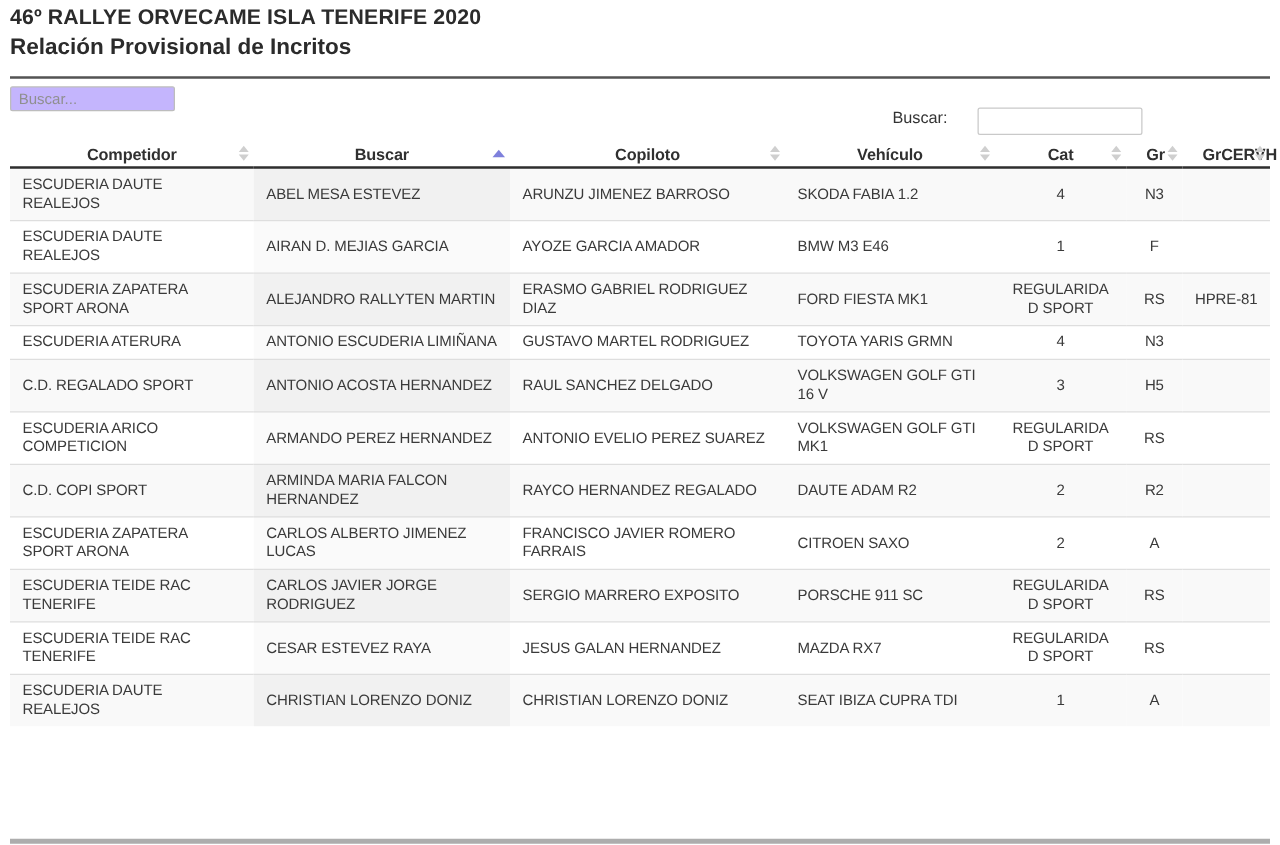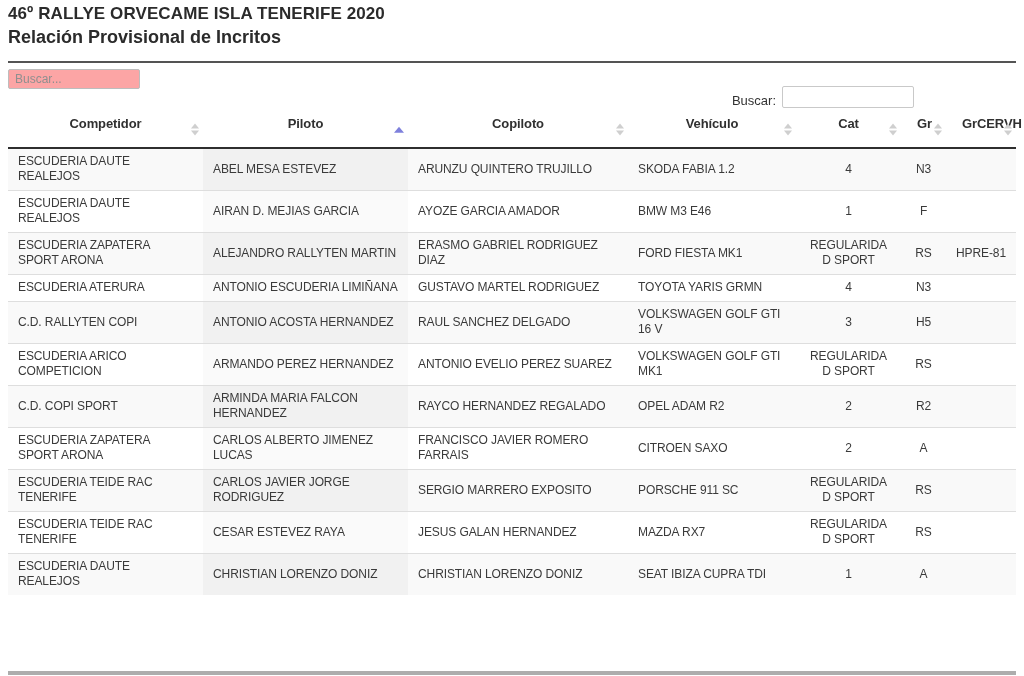--- a/index.html
+++ b/index.html
@@ -22,46 +22,46 @@
     position:absolute;left:8px;top:61px;width:1008px;height:2px;background:#545454;
   }
   .bottom-rule{
     position:absolute;left:8px;top:671px;width:1008px;height:4px;background:#adadad;z-index:5;
   }
 
   .global-search{
     position:absolute;left:8px;top:69px;width:118px;height:16px;
     border:1px solid #bdbdbd;border-radius:2px;
     font-family:"Liberation Sans",sans-serif;font-size:12px;color:#444;
-    padding:1px 6px;outline:none;background:#fca5a5;
+    padding:1px 6px;outline:none;background:#c4b5fd;
   }
   .global-search::placeholder{color:#8f8f8f;}
 
   .filter-row{
     position:absolute;top:86px;right:6px;
-    display:flex;align-items:flex-end;gap:6px;
+    display:flex;align-items:flex-start;gap:24px;
     font-size:13px;color:#333;
   }
   .filter-input{
     width:120px;height:18px;border:1px solid #c9c9c9;border-radius:2px;
     font-family:"Liberation Sans",sans-serif;font-size:12px;padding:1px 5px;outline:none;
   }
 
   table.entries{
     position:absolute;left:8px;top:112px;width:1008px;
     border-collapse:collapse;table-layout:fixed;
     font-size:12px;letter-spacing:-0.1px;
   }
   col.c0{width:195px;} col.c1{width:205px;} col.c2{width:220px;}
   col.c3{width:168px;} col.c4{width:105px;} col.c5{width:45px;} col.c6{width:70px;}
 
   thead th{
     position:relative;
     font-size:13px;font-weight:bold;color:#303030;text-align:center;
-    padding:4px 16px 16px 16px;line-height:15px;
+    padding:4px 16px 2px 16px;line-height:15px;
     border-bottom:2px solid #2e2e2e;
     cursor:pointer;user-select:none;background:#fff;
   }
   .sort-icons{
     position:absolute;right:4px;top:50%;transform:translateY(-54%);
     display:flex;flex-direction:column;align-items:center;gap:2px;
   }
   .tri-up{width:0;height:0;border-left:4px solid transparent;border-right:4px solid transparent;border-bottom:5px solid #cfcfcf;}
   .tri-down{width:0;height:0;border-left:4px solid transparent;border-right:4px solid transparent;border-top:5px solid #cfcfcf;}
   .tri-active{border-left-width:5px;border-right-width:5px;border-bottom-width:6px;border-bottom-color:#7e80dc;}
@@ -106,21 +106,21 @@
     <thead>
       <tr>
         <th>
           <span>Competidor</span>
           <span class="sort-icons">
               <span class="tri-up"></span>
               <span class="tri-down"></span>
             </span>
         </th>
         <th>
-          <span>Piloto</span>
+          <span>Buscar</span>
           <span class="sort-icons">
               <span class="tri-up tri-active" style="border-bottom-color: rgb(126, 128, 220);"></span>
             </span>
         </th>
         <th>
           <span>Copiloto</span>
           <span class="sort-icons">
               <span class="tri-up"></span>
               <span class="tri-down"></span>
             </span>
@@ -152,21 +152,21 @@
               <span class="tri-up"></span>
               <span class="tri-down"></span>
             </span>
         </th>
       </tr>
     </thead>
     <tbody>
         <tr>
           <td>ESCUDERIA DAUTE REALEJOS</td>
           <td class="sorted-col">ABEL MESA ESTEVEZ</td>
-          <td>ARUNZU QUINTERO TRUJILLO</td>
+          <td>ARUNZU JIMENEZ BARROSO</td>
           <td>SKODA FABIA 1.2</td>
           <td class="center">4</td>
           <td class="center">N3</td>
           <td class="center"></td>
         </tr>
         <tr>
           <td>ESCUDERIA DAUTE REALEJOS</td>
           <td class="sorted-col">AIRAN D. MEJIAS GARCIA</td>
           <td>AYOZE GARCIA AMADOR</td>
           <td>BMW M3 E46</td>
@@ -186,42 +186,42 @@
         <tr>
           <td>ESCUDERIA ATERURA</td>
           <td class="sorted-col">ANTONIO ESCUDERIA LIMIÑANA</td>
           <td>GUSTAVO MARTEL RODRIGUEZ</td>
           <td>TOYOTA YARIS GRMN</td>
           <td class="center">4</td>
           <td class="center">N3</td>
           <td class="center"></td>
         </tr>
         <tr>
-          <td>C.D. RALLYTEN COPI</td>
+          <td>C.D. REGALADO SPORT</td>
           <td class="sorted-col">ANTONIO ACOSTA HERNANDEZ</td>
           <td>RAUL SANCHEZ DELGADO</td>
           <td>VOLKSWAGEN GOLF GTI 16 V</td>
           <td class="center">3</td>
           <td class="center">H5</td>
           <td class="center"></td>
         </tr>
         <tr>
           <td>ESCUDERIA ARICO COMPETICION</td>
           <td class="sorted-col">ARMANDO PEREZ HERNANDEZ</td>
           <td>ANTONIO EVELIO PEREZ SUAREZ</td>
           <td>VOLKSWAGEN GOLF GTI MK1</td>
           <td class="center">REGULARIDAD SPORT</td>
           <td class="center">RS</td>
           <td class="center"></td>
         </tr>
         <tr>
           <td>C.D. COPI SPORT</td>
           <td class="sorted-col">ARMINDA MARIA FALCON HERNANDEZ</td>
           <td>RAYCO HERNANDEZ REGALADO</td>
-          <td>OPEL ADAM R2</td>
+          <td>DAUTE ADAM R2</td>
           <td class="center">2</td>
           <td class="center">R2</td>
           <td class="center"></td>
         </tr>
         <tr>
           <td>ESCUDERIA ZAPATERA SPORT ARONA</td>
           <td class="sorted-col">CARLOS ALBERTO JIMENEZ LUCAS</td>
           <td>FRANCISCO JAVIER ROMERO FARRAIS</td>
           <td>CITROEN SAXO</td>
           <td class="center">2</td>

